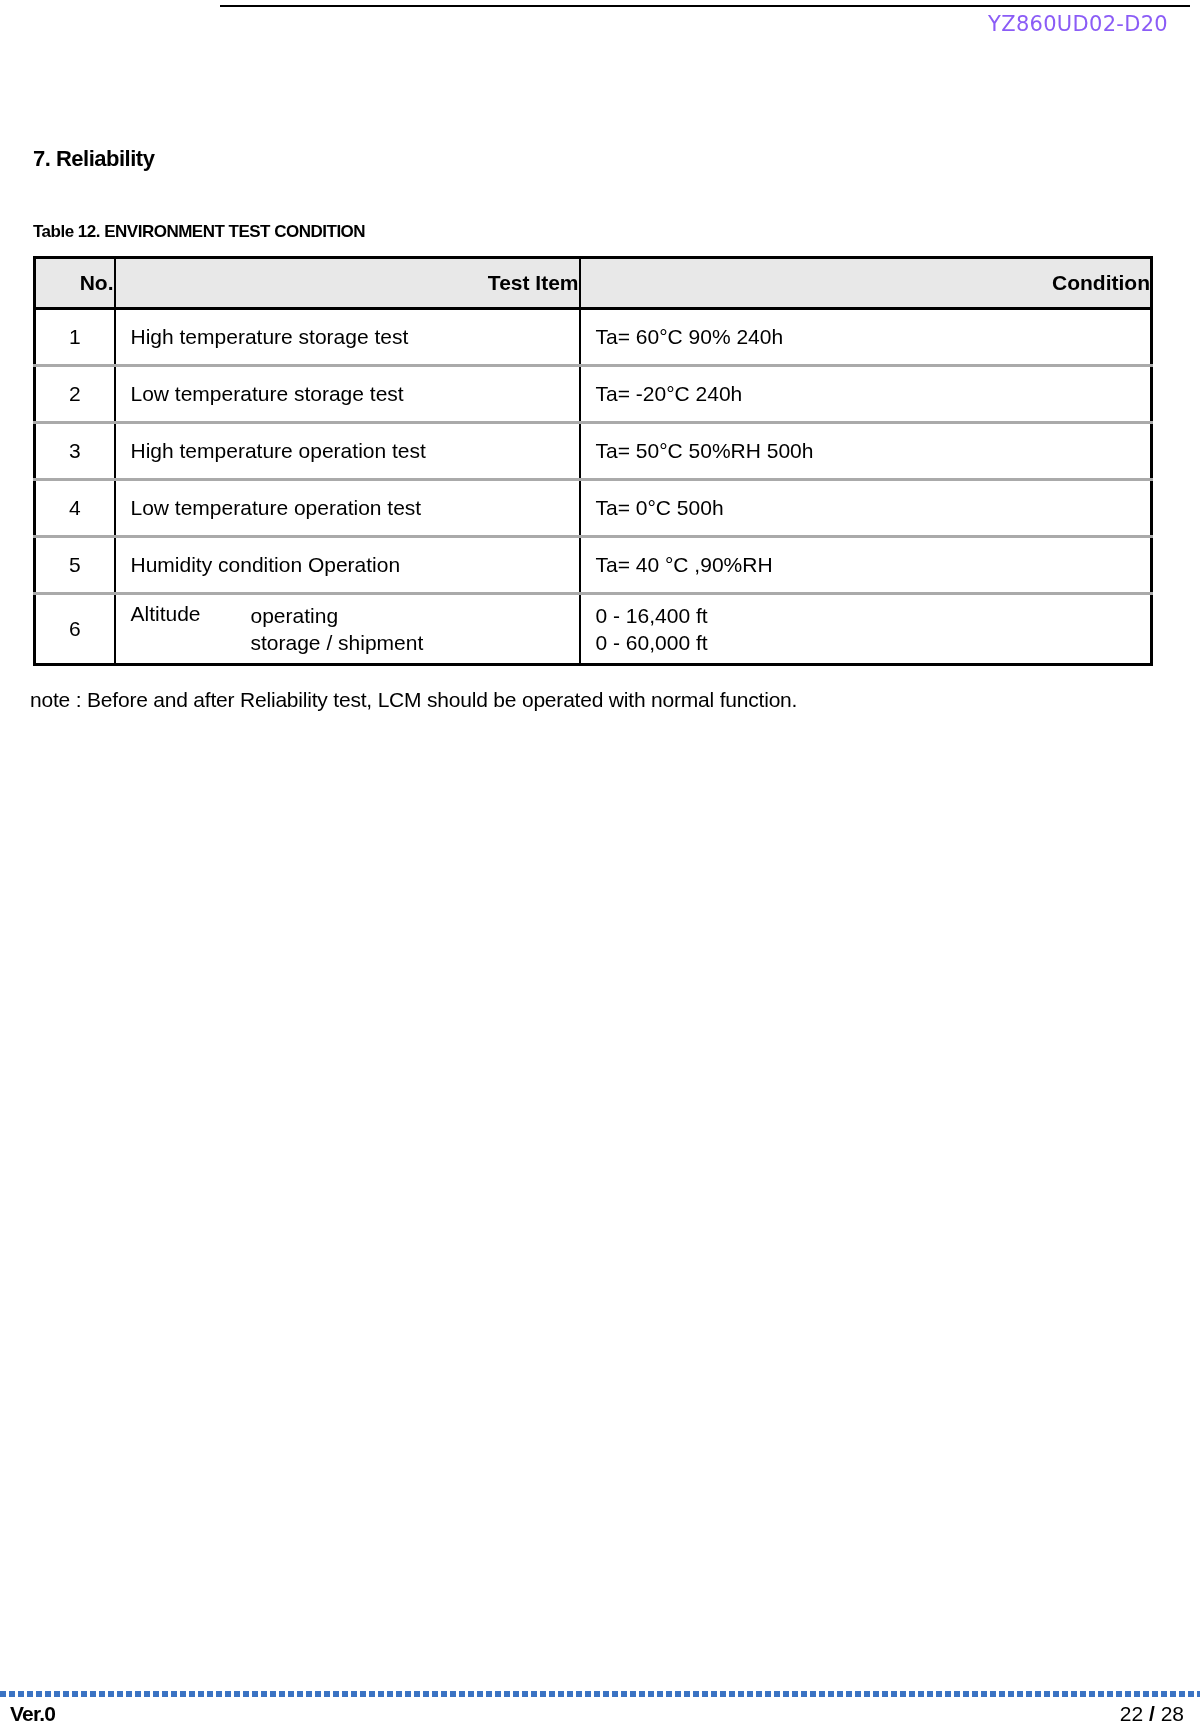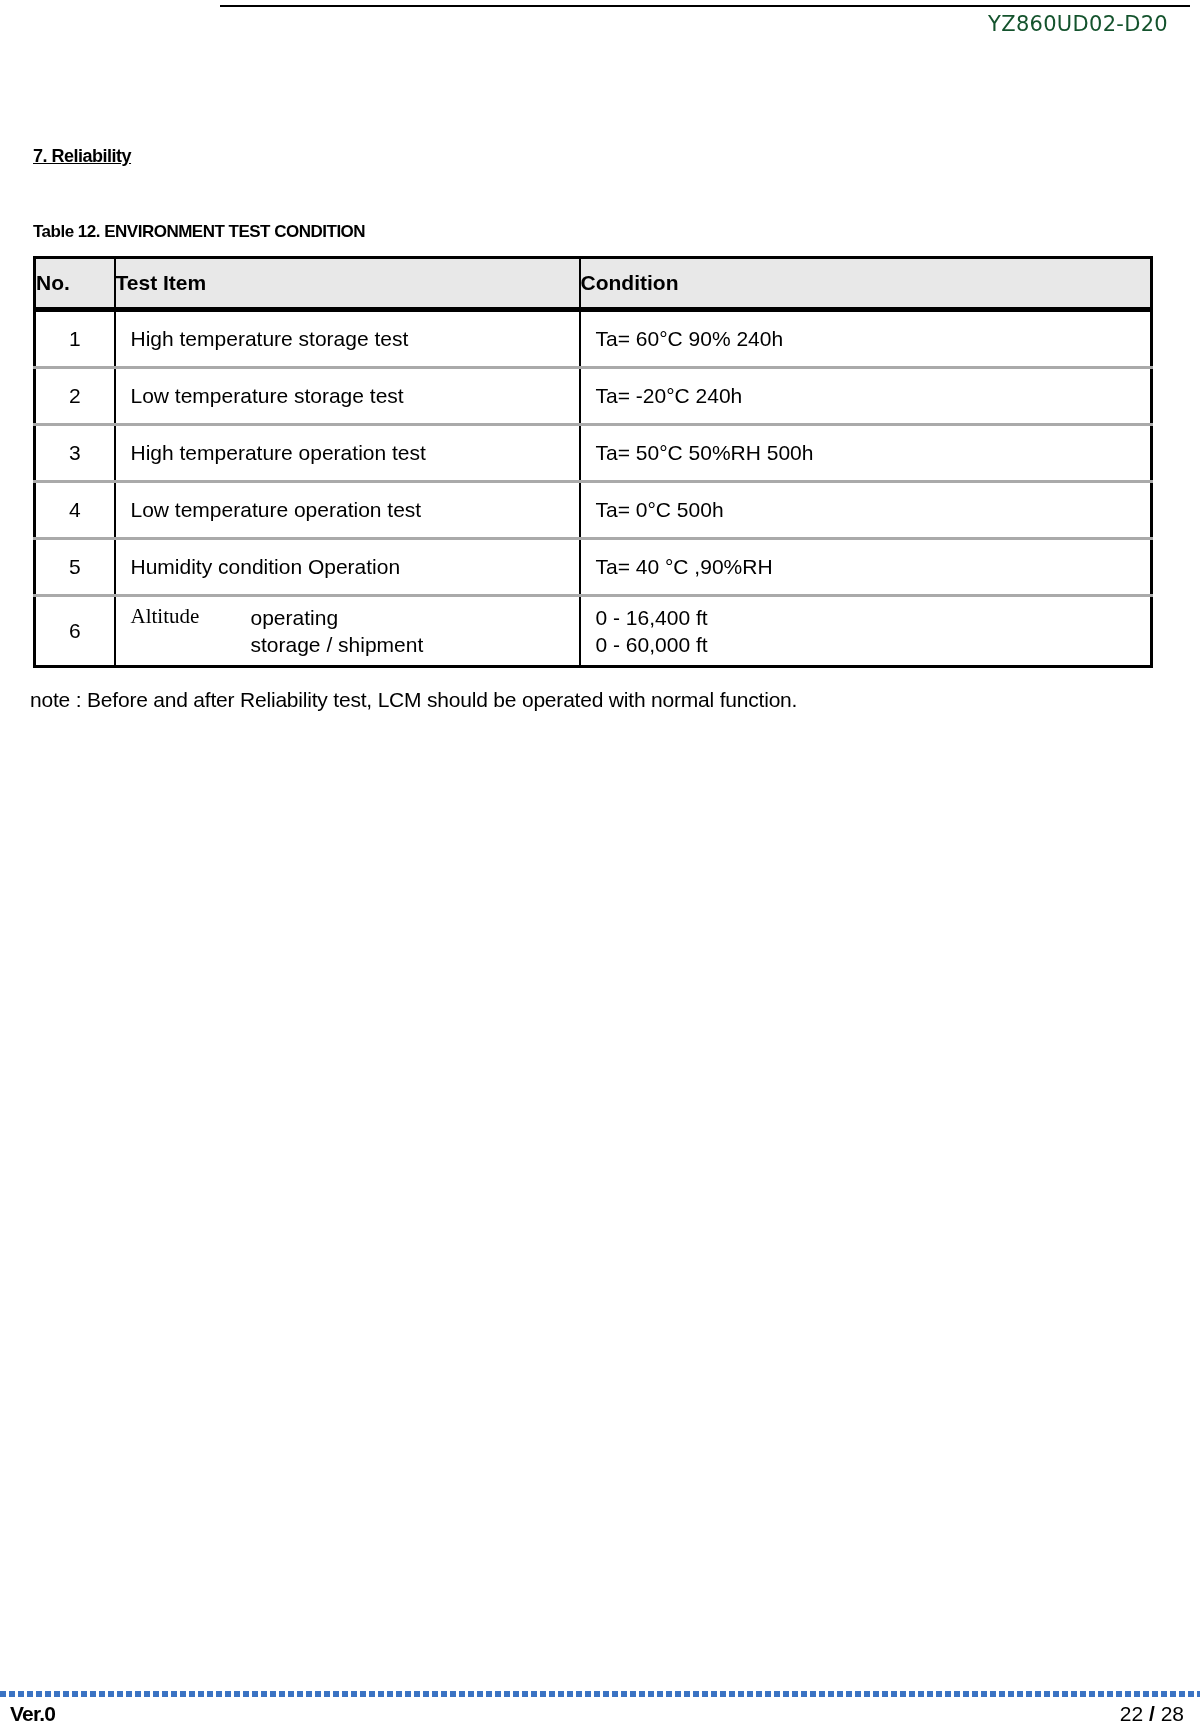--- a/index.html
+++ b/index.html
@@ -1,32 +1,32 @@
 <!DOCTYPE html>
 <html><head>
 <meta charset="utf-8">
 <style>
   html, body { margin: 0; padding: 0; background: #ffffff; }
   body { width: 1200px; height: 1727px; position: relative; overflow: hidden; font-family: "Liberation Sans", sans-serif; color: #000; }
   .top-rule { position: absolute; left: 220px; top: 5px; width: 970px; height: 0; border-top: 2px solid #000; }
-  .doc-id { position: absolute; right: 32px; top: 12px; font-family: "DejaVu Sans", sans-serif; font-size: 21px; letter-spacing: 0.3px; color: #14532d; }
-  .section-title { position: absolute; left: 33px; top: 146px; font-size: 18px; font-weight: bold; letter-spacing: -0.5px; text-decoration: underline; }
+  .doc-id { position: absolute; right: 32px; top: 12px; font-family: "DejaVu Sans", sans-serif; font-size: 21px; letter-spacing: 0.3px; color: #8b5cf6; }
+  .section-title { position: absolute; left: 33px; top: 146px; font-size: 22px; font-weight: bold; letter-spacing: -0.5px; }
   .table-caption { position: absolute; left: 33px; top: 222px; font-size: 17px; font-weight: bold; letter-spacing: -0.5px; }
   table.env { position: absolute; left: 33px; top: 256px; width: 1120px; border-collapse: collapse; border: 3px solid #000; font-size: 21px; }
-  table.env th { background: #e8e8e8; height: 48px; font-weight: bold; text-align: left; border-right: 2px solid #000; border-bottom: 5px solid #000000; padding: 0; }
+  table.env th { background: #e8e8e8; height: 48px; font-weight: bold; text-align: right; border-right: 2px solid #000; border-bottom: 3px solid #000000; padding: 0; }
   table.env th:last-child { border-right: none; }
   table.env td { height: 54px; border-right: 2px solid #000; border-bottom: 3px solid #aaa; padding: 0; vertical-align: middle; }
   table.env td:last-child { border-right: none; }
   table.env tr:last-child td { border-bottom: none; height: 68px; }
   table.env col.c-no { width: 80px; }
   table.env col.c-item { width: 465px; }
   td.no { text-align: center; }
   td.item, td.cond { padding-left: 15px !important; }
   .alt-wrap { display: flex; }
-  .alt-label { width: 120px; font-family: Liberation Serif, serif; }
+  .alt-label { width: 120px; }
   .alt-lines div, .cond-lines div { line-height: 27px; }
   .note { position: absolute; left: 30px; top: 688px; font-size: 21px; letter-spacing: -0.2px; }
   .footer-rule { position: absolute; left: 0; top: 1691px; width: 1200px; height: 6px;
     background-image: repeating-linear-gradient(to right, #3b73c3 0px, #3b73c3 6px, transparent 6px, transparent 9px); }
   .ver { position: absolute; left: 10px; top: 1702px; font-size: 21px; font-weight: bold; letter-spacing: -0.8px; }
   .page-num { position: absolute; right: 16px; top: 1702px; font-family: Liberation Sans, sans-serif; font-size: 21px; }
   .page-num .slash { font-weight: bold; }
 </style>
 </head>
 <body>

